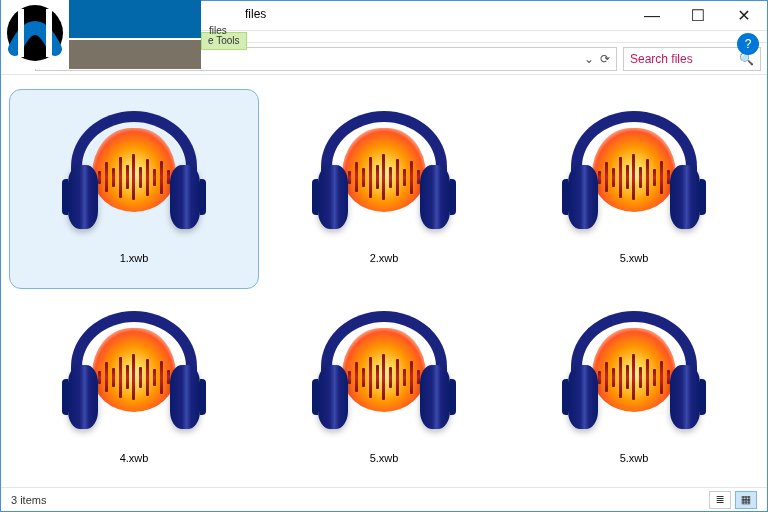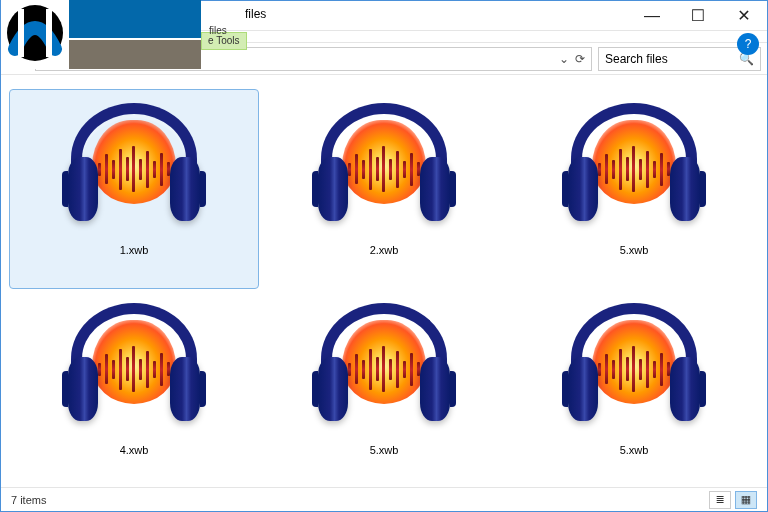--- a/index.html
+++ b/index.html
@@ -21,26 +21,26 @@
 
   
   .ribbon { height: 12px; border-bottom: 1px solid #e5e5e5; }
 
   
   .addrbar { height: 32px; display:flex; align-items:center; padding: 3px 6px; gap:6px; border-bottom:1px solid #e5e5e5; }
   .navbtn { width:22px; height:22px; display:flex;align-items:center;justify-content:center; color:#888; }
   .breadcrumb { flex:1; height:24px; border:1px solid #ccc; display:flex; align-items:center; padding:0 6px; font-size:12px; gap:4px; }
   .crumb-sep { color:#666; font-size:10px; }
   .bc-right { margin-left:auto; display:flex; gap:6px; color:#555; }
-  .search { width:163px; height:24px; border:1px solid #ccc; display:flex; align-items:center; padding:0 6px; color:#000000; font-size:12px; }
+  .search { width:138px; height:24px; border:1px solid #ccc; display:flex; align-items:center; padding:0 6px; color:#be185d; font-size:12px; }
   .search .sicon { margin-left:auto; }
 
   
   .content { flex:1; overflow:auto; padding:14px 8px 0 8px; display:grid; grid-template-columns: repeat(3, 1fr); grid-auto-rows: 200px; }
-  .item { display:flex; flex-direction:column; align-items:center; justify-content:flex-start; border:1px solid transparent; border-radius:4px; }
+  .item { display:flex; flex-direction:column; align-items:center; justify-content:flex-start; padding:8px; border:1px solid transparent; border-radius:12px; }
   .item.selected { border-color:#7fb5e6; background:#e5f1fb; }
   .item .thumb { width:160px; height:150px; display:flex; align-items:center; justify-content:center; }
   .item .fname { font-size:11px; color:#000; margin-top:4px; }
 
   
   .status { height:24px; border-top:1px solid #e5e5e5; display:flex; align-items:center; padding:0 10px; font-size:11px; color:#333; }
   .status .viewbtn { width:22px; height:18px; border:1px solid #ccc; margin-left:4px; display:flex; align-items:center; justify-content:center; }
   .status .viewbtn.active { background:#cde6f7; border-color:#7fb5e6; }
   .status .spacer { flex:1; }
 
@@ -285,21 +285,21 @@
     <div class="band"></div>
     <div class="cup left"></div>
     <div class="cup right"></div>
   </div>
         </div>
     <div class="fname">5.xwb</div>
       </div>
     </div>
 
   <div class="status">
-    <span>7 items</span>
+    <span>3 items</span>
     <span class="spacer"></span>
     <div class="viewbtn">
         <span>≣</span>
       </div>
     <div class="viewbtn active">
         <span>▦</span>
       </div>
   </div>
 
 </div>

